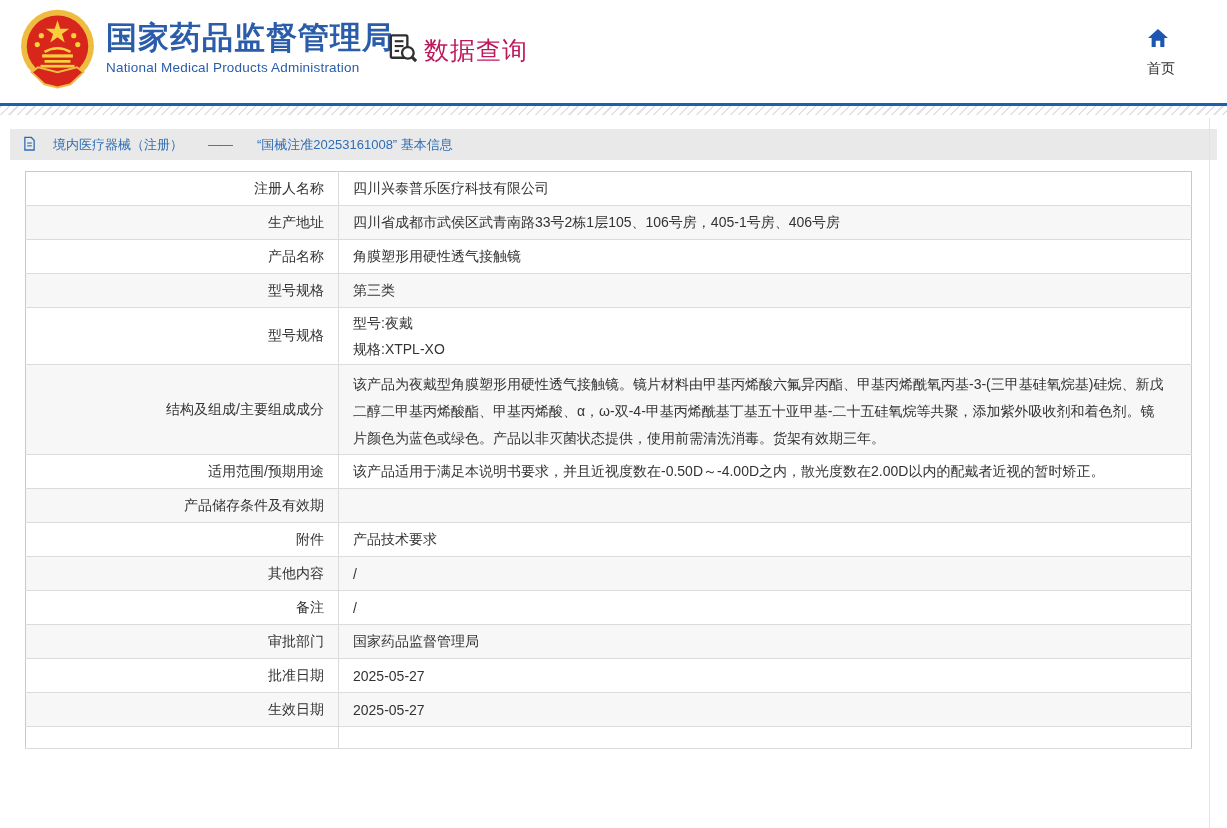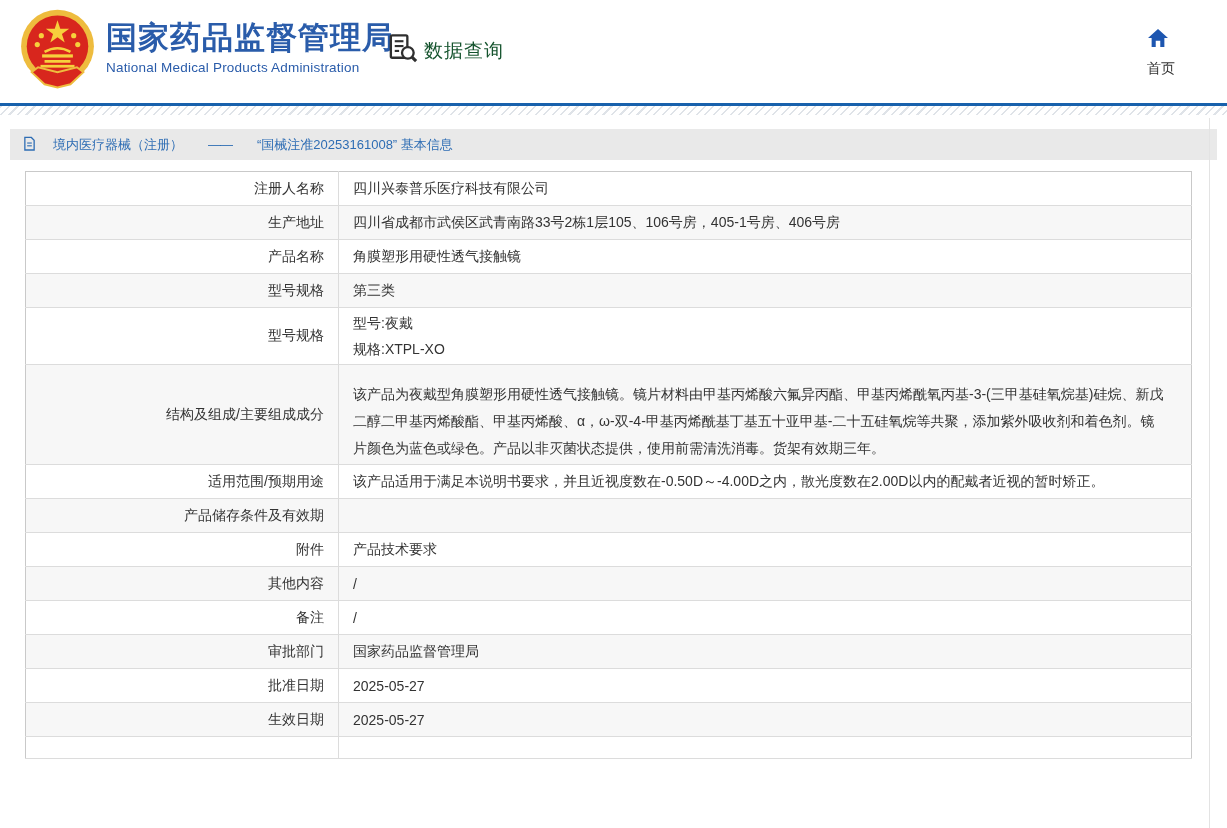--- a/index.html
+++ b/index.html
@@ -6,21 +6,21 @@
   html,body { width:1227px; height:828px; overflow:hidden; background:#fff;
               font-family:"Liberation Sans","DejaVu Sans",sans-serif; color:#333; }
 
   
   .header { position:relative; height:103px; background:#fff; }
   .logo { position:absolute; left:17px; top:9px; width:81px; height:85px; }
   .title-block { position:absolute; left:106px; top:21px; }
   .title-block h1 { font-size:31px; font-weight:bold; color:#2a5caa; letter-spacing:1px; line-height:1.1; }
   .title-block .sub { font-size:13.5px; color:#2a5caa; margin-top:5px; letter-spacing:0.2px; }
   .section { position:absolute; left:386px; top:32px; display:flex; align-items:center; gap:5px; }
-  .section .sec-label { font-size:19px; color:#14532d; letter-spacing:1px; }
+  .section .sec-label { font-size:25px; color:#be185d; letter-spacing:1px; }
   .top-nav { position:absolute; right:52px; top:28px; display:flex; gap:46px; }
   .nav-item { display:flex; flex-direction:column; align-items:flex-start; cursor:pointer; }
   .nav-item .lbl { font-size:14px; color:#333; margin-top:8px; white-space:nowrap; }
 
   
   .divider-blue { height:3px; background:#1861ac; }
   .hatch { height:9px;
            background:repeating-linear-gradient(135deg,#dfe3e8 0 1.5px,transparent 1.5px 6px); }
   .content-edge { position:absolute; left:1209px; top:118px; height:710px; width:1px; background:#e3e3e3; }
 
@@ -35,21 +35,21 @@
   table.info { margin:11px 0 0 25px; width:1167px; border-collapse:collapse;
                border:1px solid #c9c9c9; table-layout:fixed; font-size:14px; }
   table.info th { width:313px; text-align:right; font-weight:normal; color:#333;
                   padding:0 14px 0 6px; border-right:1px solid #dcdcdc; vertical-align:middle; }
   table.info td { text-align:left; padding:0 24px 0 14px; color:#333; vertical-align:middle; }
   table.info tr { height:34px; border-bottom:1px solid #dcdcdc; background:#fff; }
   table.info tr:nth-child(even) { background:#f7f7f7; }
   table.info tr.tall2 { height:57px; }
   table.info tr.tall2 td div { line-height:26px; }
   table.info tr.tall3 { height:81px; }
-  table.info tr.tall3 td { line-height:27px; padding-top:16px; padding-bottom:2px;margin-left:48px; }
+  table.info tr.tall3 td { line-height:27px; padding-top:6px; padding-bottom:2px;margin-left:48px; }
   table.info tr.partial { height:22px; }
 </style>
 </head>
 <body>
 
 <div class="header">
 
   <span class="logo">
     <svg width="81" height="85" viewBox="0 0 100 105">
       <circle cx="50" cy="46" r="45" fill="#eebc3e"></circle>

